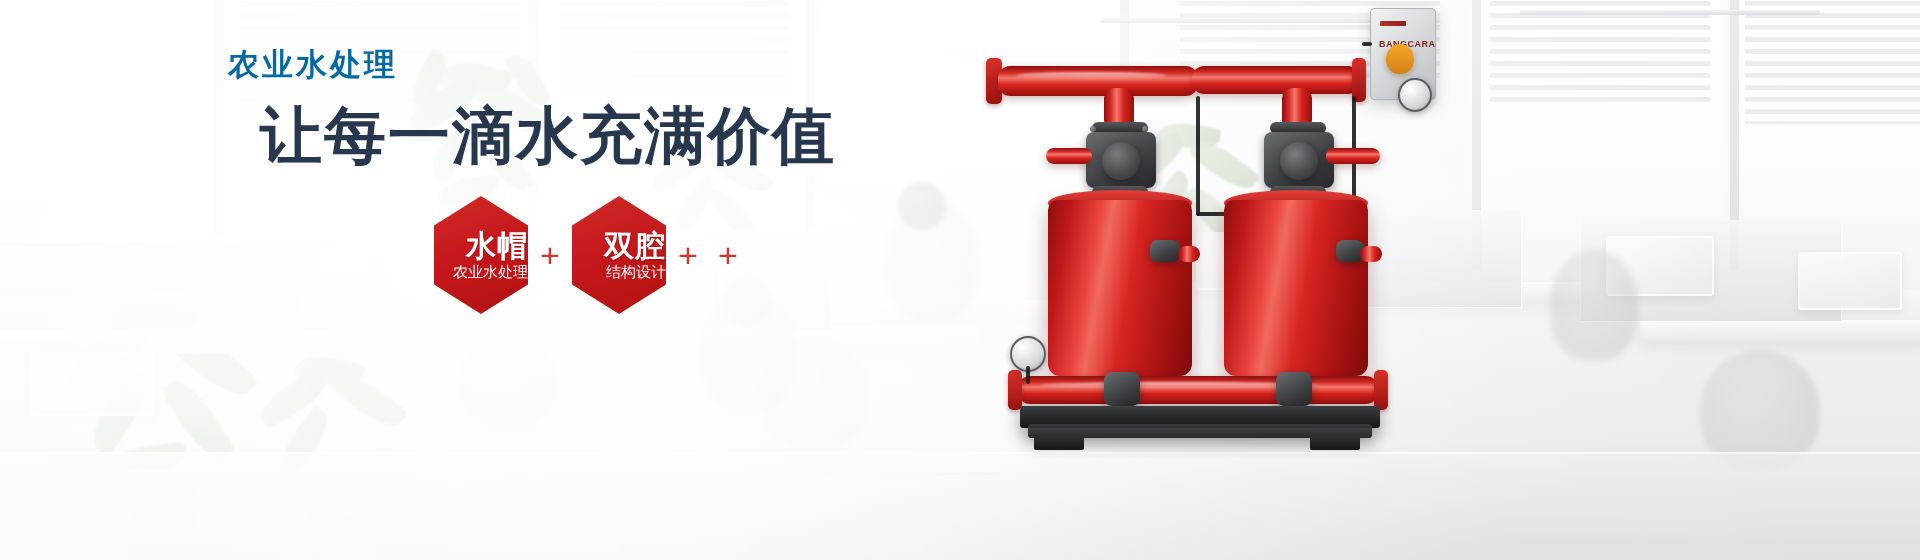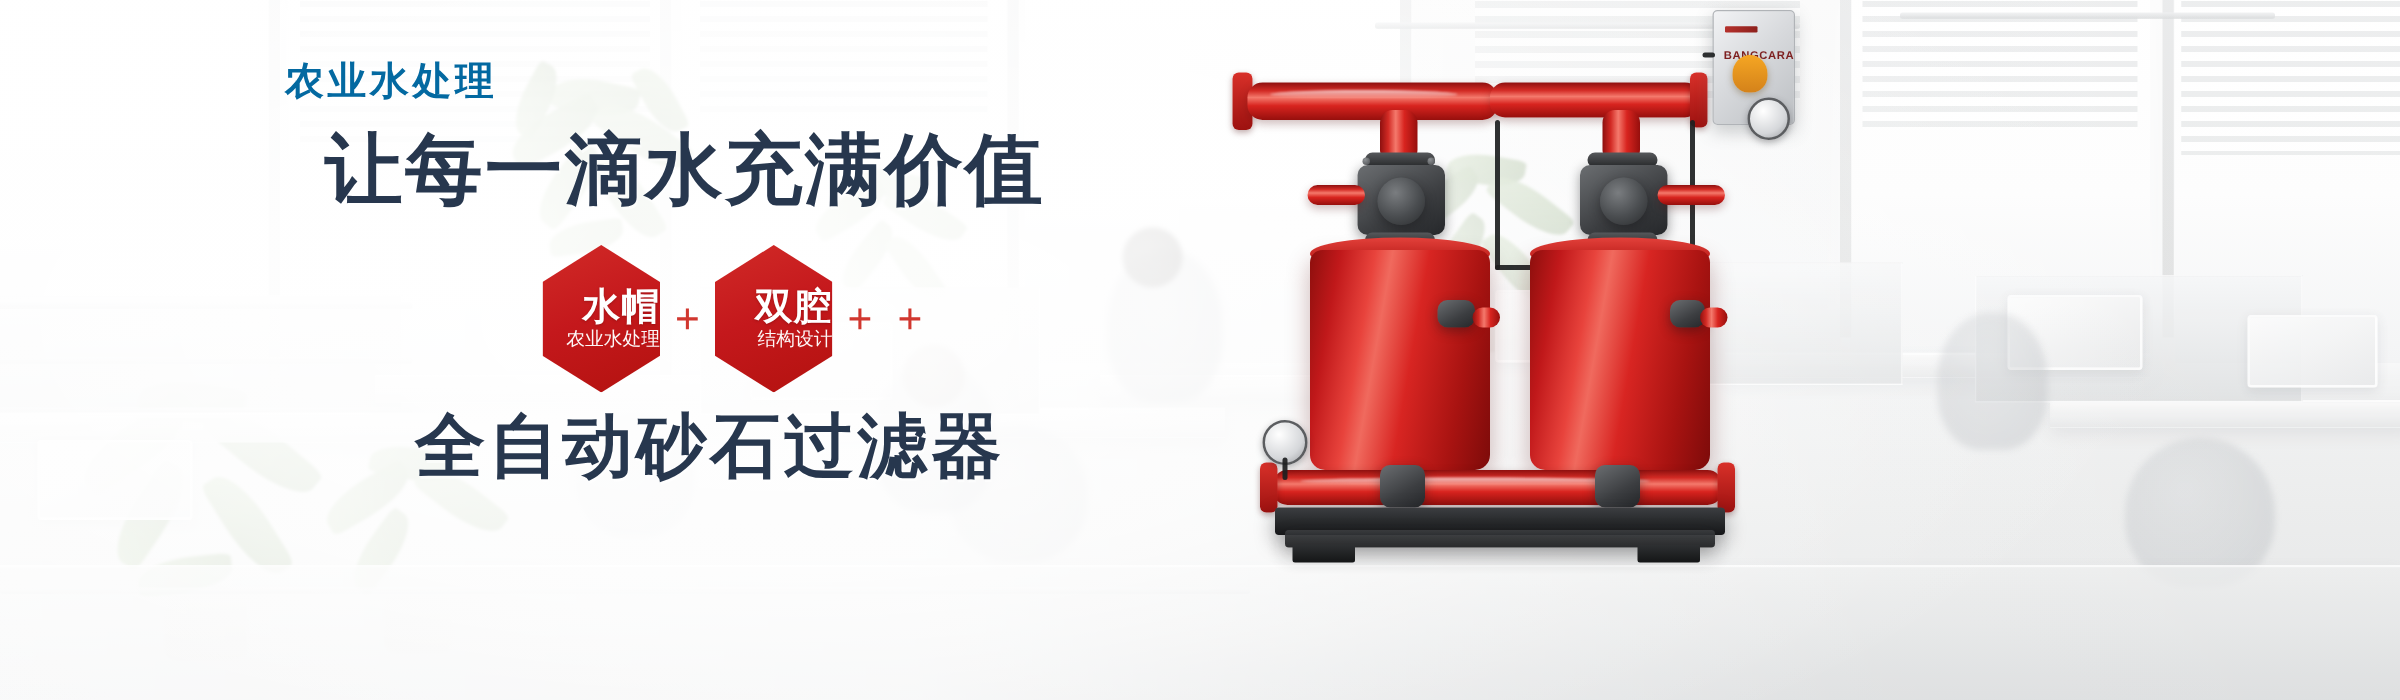--- a/index.html
+++ b/index.html
@@ -381,21 +381,20 @@
       </div>
 
       <div class="plus">+</div>
 
 
       <div class="plus">+</div>
 
 
     </div>
 
-    <div class="subtitle">全自动砂石过滤器</div>
   </div>
 
   <div class="rig">
 
     <div class="r flange" style="left:-14px;top:58px;width:16px;height:46px;"></div>
     <div class="r pipe" style="left:-2px;top:66px;width:200px;height:30px;"></div>
     <div class="r hilite" style="left:16px;top:72px;width:150px;height:7px;"></div>
     <div class="r pipe" style="left:192px;top:66px;width:168px;height:28px;"></div>
     <div class="r flange" style="left:352px;top:58px;width:14px;height:44px;"></div>
 

